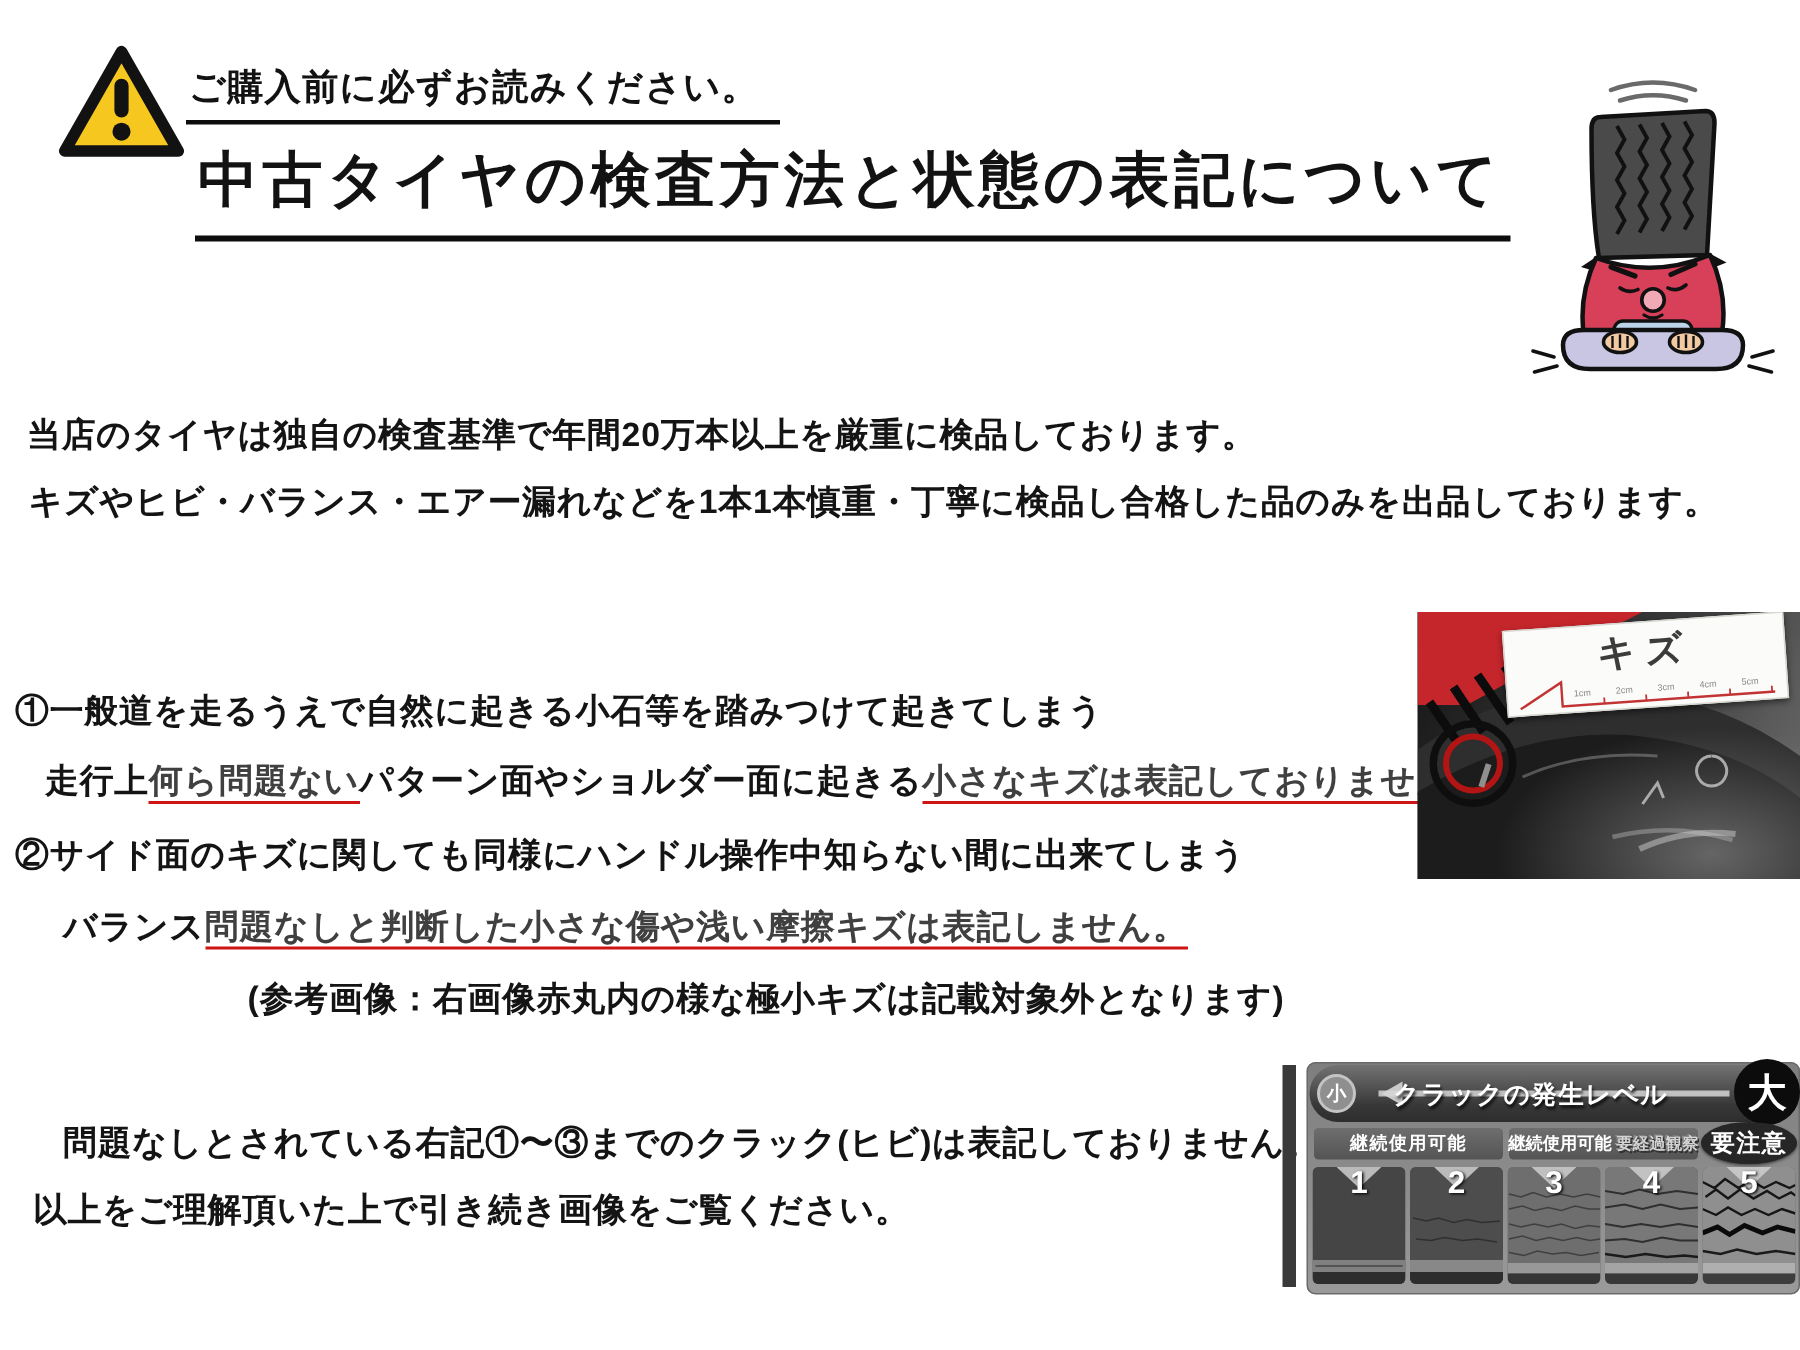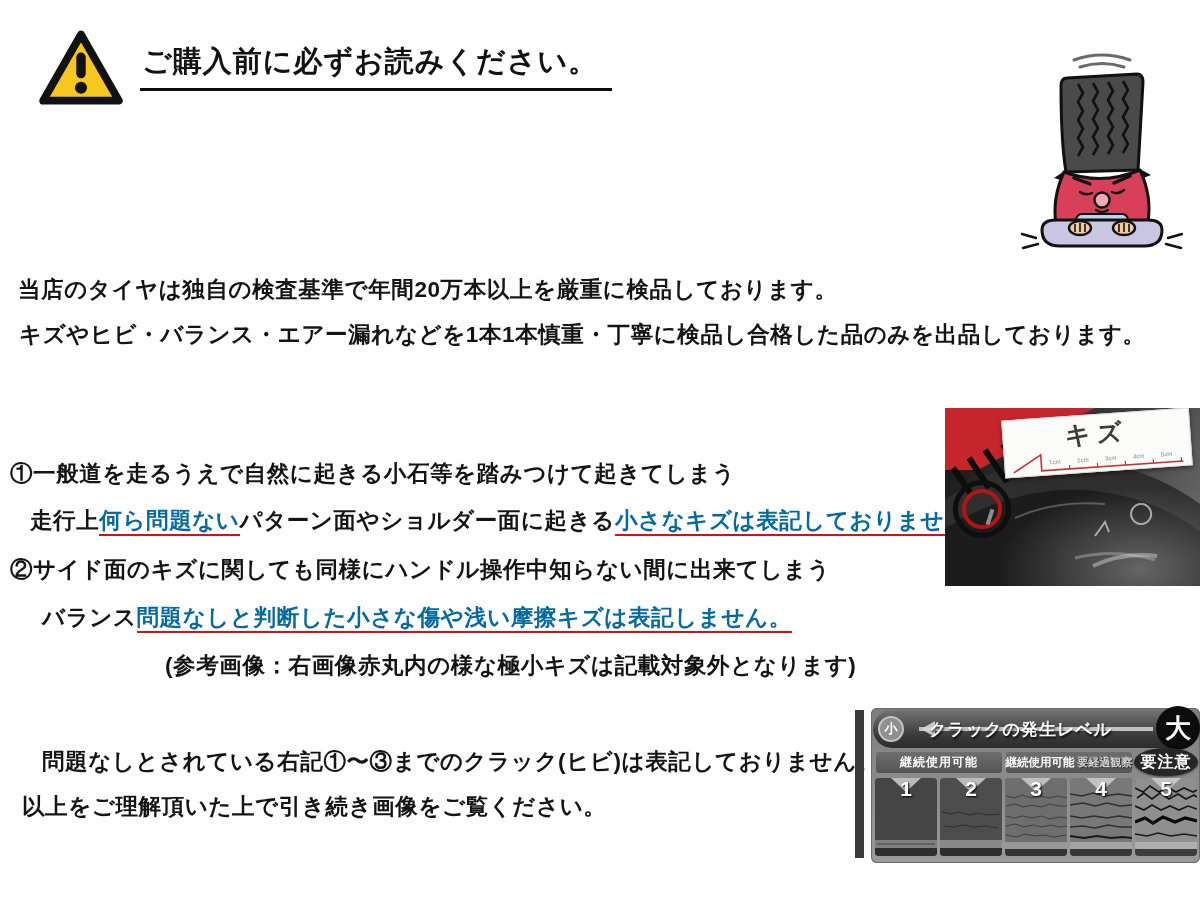--- a/index.html
+++ b/index.html
@@ -3,41 +3,41 @@
 <meta charset="utf-8">
 <style>
   html,body{margin:0;padding:0;background:#ffffff;}
   .page{position:relative;width:1200px;height:900px;background:#ffffff;overflow:hidden;
         font-family:"Liberation Sans",sans-serif;color:#121212;}
   .abs{position:absolute;}
 
   
   .warn-row{left:38px;top:28px;display:flex;align-items:flex-start;}
   .warn-icon{width:86px;height:80px;flex:0 0 auto;}
-  .warn-text{margin-left:16px;margin-top:14px;font-size:29px;font-weight:800;letter-spacing:1px;
+  .warn-text{margin-left:0;margin-top:14px;font-size:24px;font-weight:800;letter-spacing:1px;
              border-bottom:3px solid #0d0d0d;padding:0 14px 6px 2px;white-space:nowrap;}
   .page-title{left:130px;top:92px;font-size:40px;font-weight:800;letter-spacing:3px;white-space:nowrap;
               border-bottom:4px solid #0d0d0d;padding:0 6px 10px 2px;}
   .mascot{left:1012px;top:52px;width:180px;height:212px;}
 
   
   .para{position:absolute;font-size:22.5px;font-weight:700;letter-spacing:.6px;white-space:nowrap;color:#141414;}
   .p1{left:18px;top:274px;}
   .p2{left:19px;top:319px;}
   .p3{left:18px;top:366px;}
   .em-black{font-size:29px;font-weight:800;border-bottom:3px solid #0d0d0d;padding-bottom:1px;}
   .i1a{left:10px;top:458px;}
   .i1b{left:30px;top:505px;}
   .i2a{left:10px;top:554px;font-family:Liberation Serif, serif;}
   .i2b{left:42px;top:602px;}
   .note{left:165px;top:650px;}
   .i3a{left:10px;top:699px;}
   .i3b{left:42px;top:746px;}
   .closing{left:22px;top:791px;}
-  .red-u{color:#0369a1;border-bottom:2.5px solid #cf1414;padding-bottom:1px;}
+  .red-u{color:#404040;border-bottom:2.5px solid #cf1414;padding-bottom:1px;}
 
   
   .photo{left:945px;top:408px;width:255px;height:178px;overflow:hidden;
          background:linear-gradient(118deg,#141414 0%,#2b2b2b 30%,#3d3d3d 55%,#5a5a5a 78%,#6e6e6e 100%);}
   .photo-red{position:absolute;left:0;top:0;width:150px;height:62px;background:#c5262c;
              clip-path:polygon(0 0,100% 0,58% 52%,22% 100%,0 100%);}
   .photo-sheen{position:absolute;left:40px;top:70px;width:260px;height:130px;
                background:radial-gradient(ellipse at 60% 70%,rgba(190,190,190,.45),rgba(90,90,90,0) 65%);}
   .kizu-label{position:absolute;left:58px;top:6px;width:186px;height:56px;background:#fbfbf9;
               transform:rotate(-4deg);box-shadow:0 2px 4px rgba(0,0,0,.5);border:1px solid #d8d8d2;}
@@ -88,20 +88,21 @@
 
   <div class="abs warn-row">
     <svg class="warn-icon" viewBox="0 0 100 92">
       <path d="M50 7 L94 84 L6 84 Z" fill="#f6c71f" stroke="#121212" stroke-width="9" stroke-linejoin="round"></path>
       <rect x="44.5" y="28" width="11" height="30" rx="5.5" fill="#121212"></rect>
       <circle cx="50" cy="69" r="7" fill="#121212"></circle>
     </svg>
     <span class="warn-text">ご購入前に必ずお読みください。</span>
   </div>
 
+  <div class="abs page-title">中古タイヤの検査方法と状態の表記について</div>
 
   <svg class="abs mascot" viewBox="0 0 180 212">
     <path d="M62 8 q28 -10 56 0" fill="none" stroke="#6a6a6a" stroke-width="3" stroke-linecap="round"></path>
     <path d="M68 15 q22 -7 44 0" fill="none" stroke="#6a6a6a" stroke-width="3" stroke-linecap="round"></path>
     <path d="M55 26 L125 22 Q131 22 131 30 L126 118 L54 120 Q49 90 49 34 Q49 26 55 26 Z" fill="#4a4a4a" stroke="#111" stroke-width="3" stroke-linejoin="round"></path>
     <path d="M66 32 l5 9 l-5 9 l5 9 l-5 9 l5 9 l-5 9 l5 9 l-5 9" fill="none" stroke="#111" stroke-width="2.6"></path>
     <path d="M81 31 l5 9 l-5 9 l5 9 l-5 9 l5 9 l-5 9 l5 9 l-5 9" fill="none" stroke="#111" stroke-width="2.6"></path>
     <path d="M96 30 l5 9 l-5 9 l5 9 l-5 9 l5 9 l-5 9 l5 9 l-5 9" fill="none" stroke="#111" stroke-width="2.6"></path>
     <path d="M111 29 l5 9 l-5 9 l5 9 l-5 9 l5 9 l-5 9 l5 9 l-5 9" fill="none" stroke="#111" stroke-width="2.6"></path>
     <path d="M54 118 l-12 8 l10 3 Z" fill="#111"></path>

